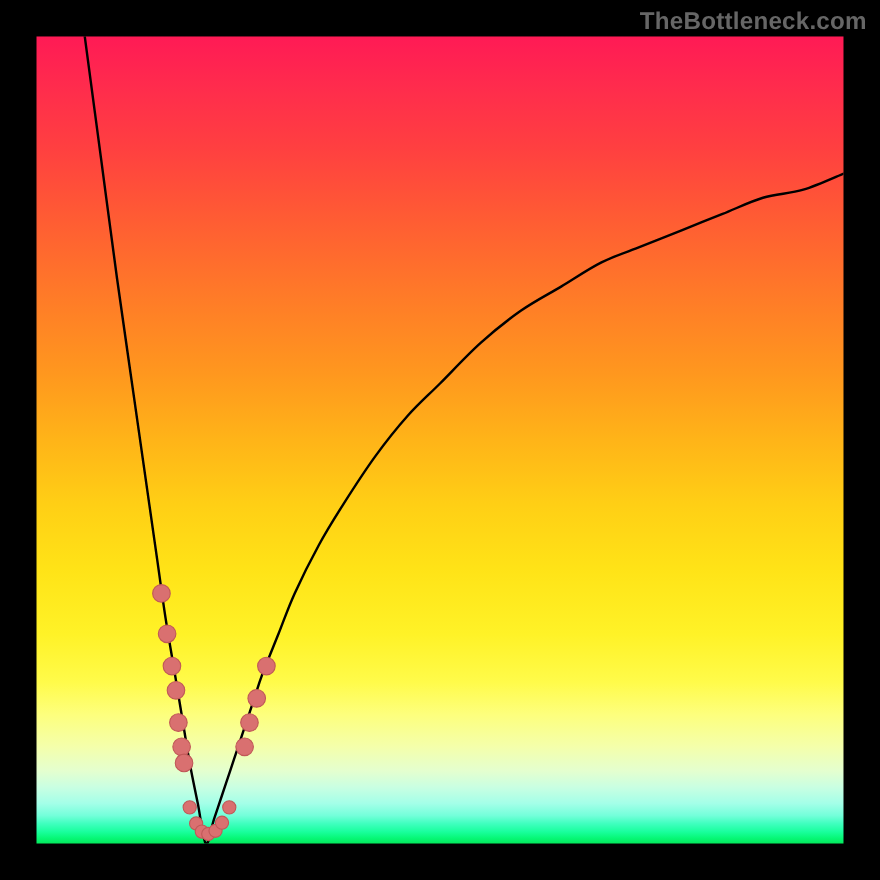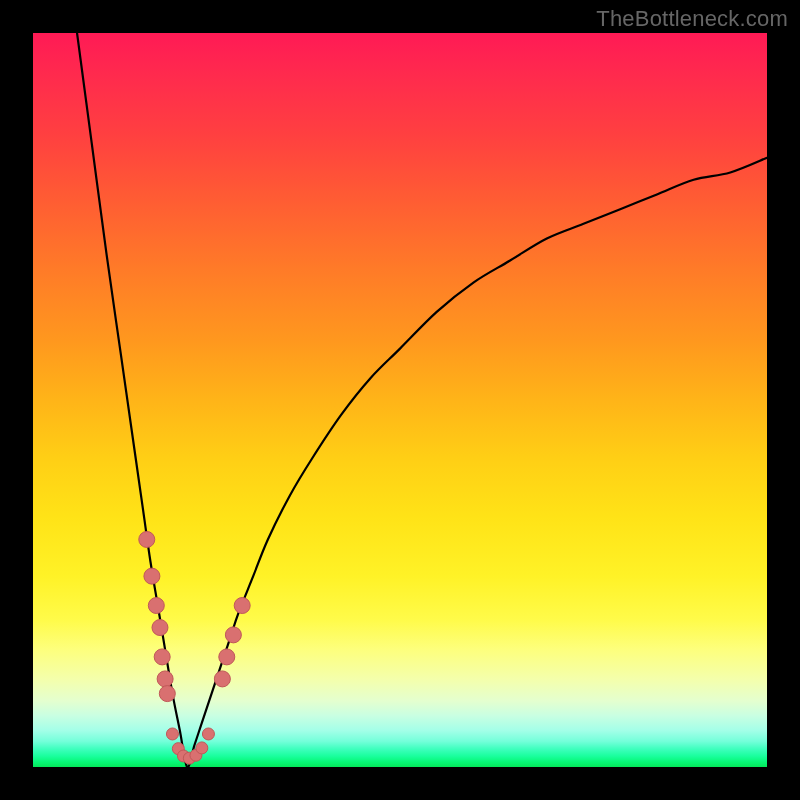--- a/index.html
+++ b/index.html
@@ -64,21 +64,21 @@
     top: 0;
     width: 734px;
     height: 734px;
   }
   .watermark {
     position: absolute;
     top: 6px;
     right: 12px;
     color: #666;
     font-size: 22px;
-    font-weight: 400;
+    font-weight: 700;
     letter-spacing: 0.2px;
     user-select: none;
   }
 </style>
 </head>
 <body>
 
 <div class="frame">
   <div class="plot-area">
     <div class="gradient"></div>

